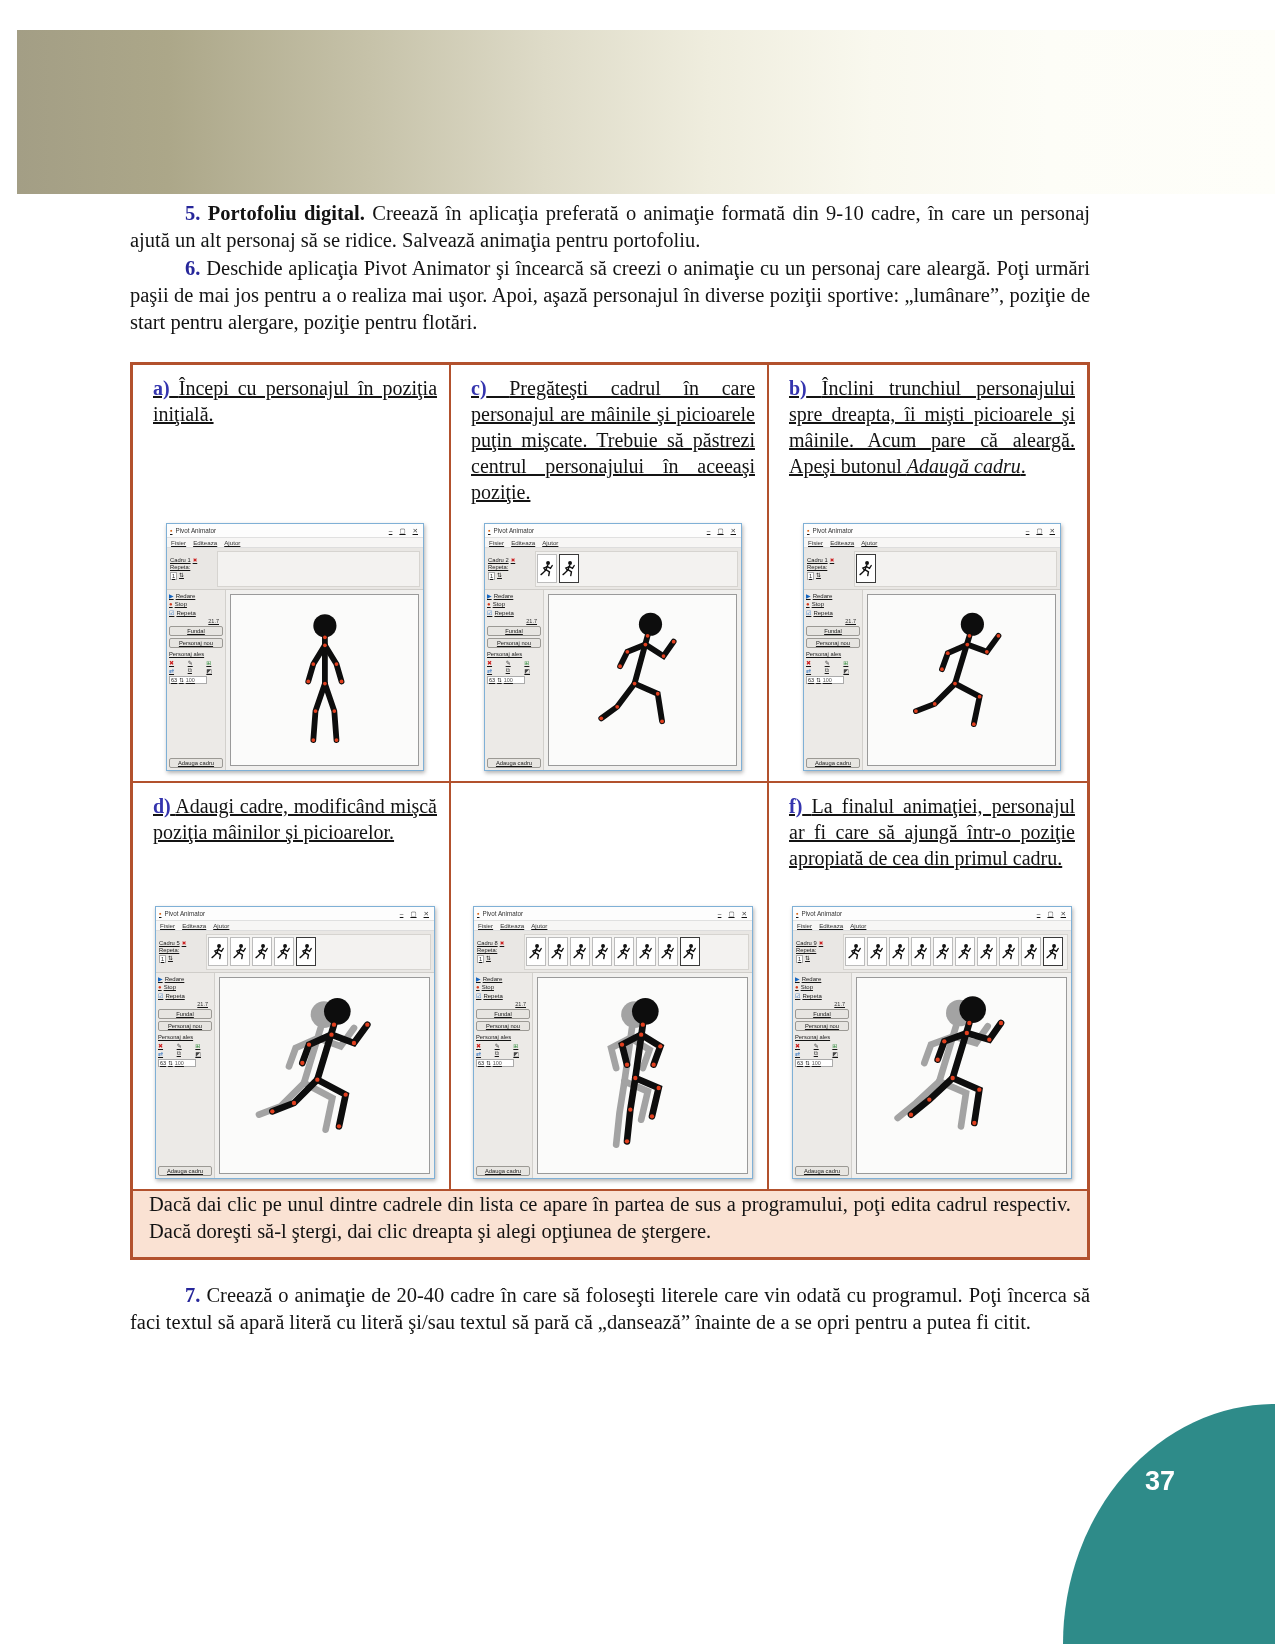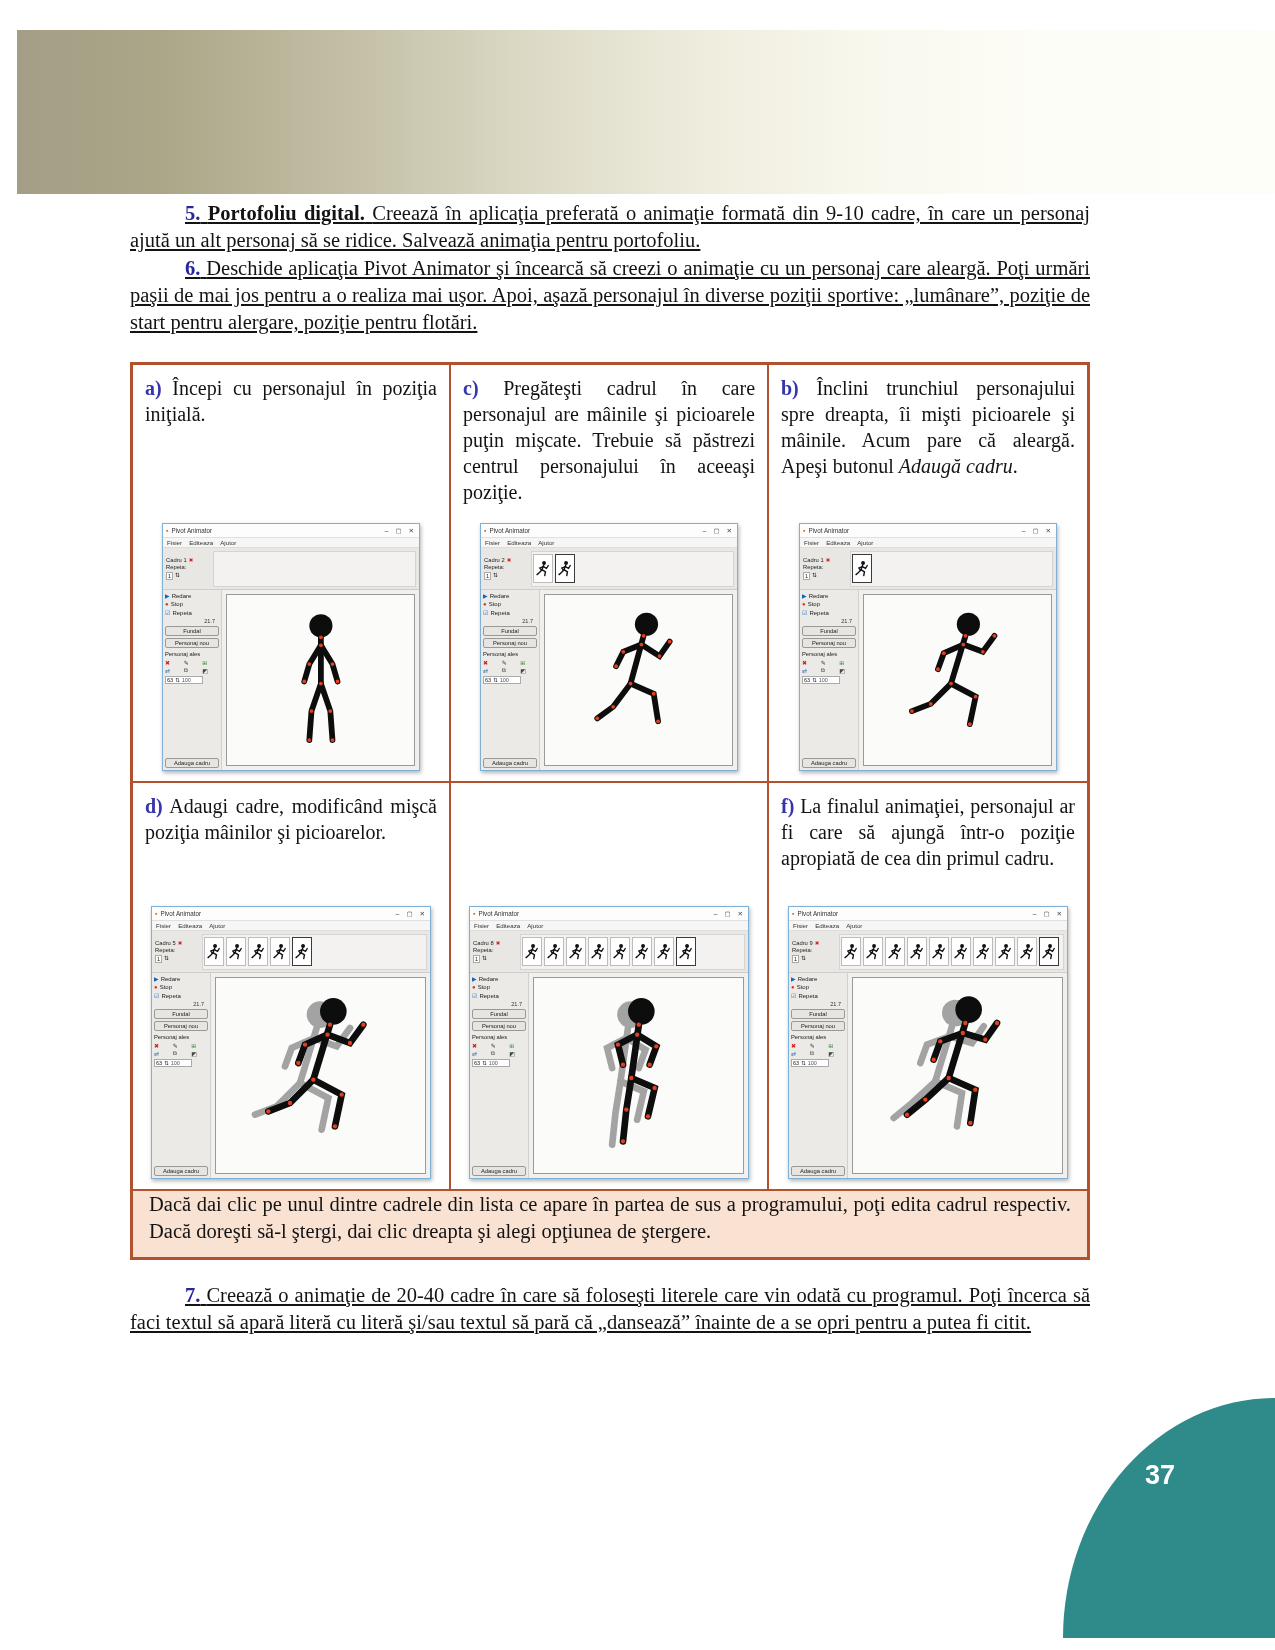--- a/index.html
+++ b/index.html
@@ -1,26 +1,26 @@
 <!DOCTYPE html>
 <html><head>
 <meta charset="utf-8">
 <style>
   html,body{margin:0;padding:0;background:#e9e9e9;}
   .page{position:relative;width:1275px;height:1650px;background:#ffffff;font-family:"Liberation Serif",serif;color:#131313;overflow:hidden;margin:0 auto;}
   .banner{position:absolute;top:30px;left:17px;right:0;height:164px;
     background:linear-gradient(90deg,#a39e85 0%,#aca789 12%,#c6c2a9 28%,#dedbc8 42%,#efedde 55%,#f9f8ee 68%,#fdfdf7 82%,#fefef9 100%);}
   .content{position:absolute;top:200px;left:130px;width:960px;}
-  .para{margin:0;text-align:justify;font-size:20.5px;line-height:1.33;text-indent:55px;text-decoration:underline;}
+  .para{margin:0;text-align:justify;font-size:20.5px;line-height:1.33;text-indent:55px;}
   .num{color:#26269a;font-weight:bold;}
   b{font-weight:bold;}
   
   .steps-box{margin-top:26px;border:3px solid #b2512d;}
   .cells{display:grid;grid-template-columns:1fr 1fr 1fr;grid-template-rows:418px 408px;}
-  .cell{border-right:2px solid #b2512d;border-bottom:2px solid #b2512d;padding:10px 12px 10px 12px;display:flex;flex-direction:column;overflow:hidden;}
+  .cell{border-right:2px solid #b2512d;border-bottom:2px solid #b2512d;padding:10px 12px 10px 20px;display:flex;flex-direction:column;overflow:hidden;text-decoration:underline;}
   .cells > .cell:nth-child(3n){border-right:none;}
   .step-text{margin:0;font-size:20px;line-height:1.3;text-align:justify;}
   .step-label{color:#3434ae;font-weight:bold;}
   .note{background:#fae2d3;padding:0 16px 12px 16px;font-size:20.5px;line-height:1.3;text-align:justify;}
   
   .pv-window{width:256px;margin-top:auto;align-self:center;background:#f1f0ee;border:1px solid #7fb0d6;box-shadow:1px 2px 4px rgba(0,0,0,.3);font-family:"Liberation Sans",sans-serif;font-size:6.5px;color:#222;flex:none;}
   .pv-window.wide{width:278px;}
   .pv-titlebar{display:flex;align-items:center;height:13px;background:#fdfdfd;border-bottom:1px solid #e0e0e0;padding:0 3px;gap:3px;}
   .pv-appicon{color:#d86a1e;font-size:7px;line-height:1;}
   .pv-title{flex:1;font-size:6.3px;color:#333;white-space:nowrap;overflow:hidden;}
@@ -56,21 +56,21 @@
   .fig{height:152px;}
   .wide .fig{height:175px;}
   .fig .lb path{stroke:#0d0d0d;stroke-width:8;stroke-linecap:round;fill:none;}
   .fig .hd{fill:#0d0d0d;}
   .fig .sh path{stroke:#a3a3a3;}
   .fig .sh .hd{fill:#a3a3a3;}
   .fig .jt circle{fill:#e2401f;}
   
   .after{margin-top:22px;}
   
-  .bump{position:absolute;right:0;bottom:12px;width:212px;height:240px;background:#2e8b89;border-top-left-radius:100% 100%;text-decoration:underline;}
+  .bump{position:absolute;right:0;bottom:6px;width:212px;height:240px;background:#2e8b89;border-top-left-radius:100% 100%;text-decoration:underline;}
   .pnum{position:absolute;right:100px;top:62px;color:#ffffff;font-family:"Liberation Sans",sans-serif;font-weight:bold;font-size:27px;}
 </style>
 </head>
 <body>
 
 <div class="page">
   <div class="banner"></div>
 
   <div class="content">
 

